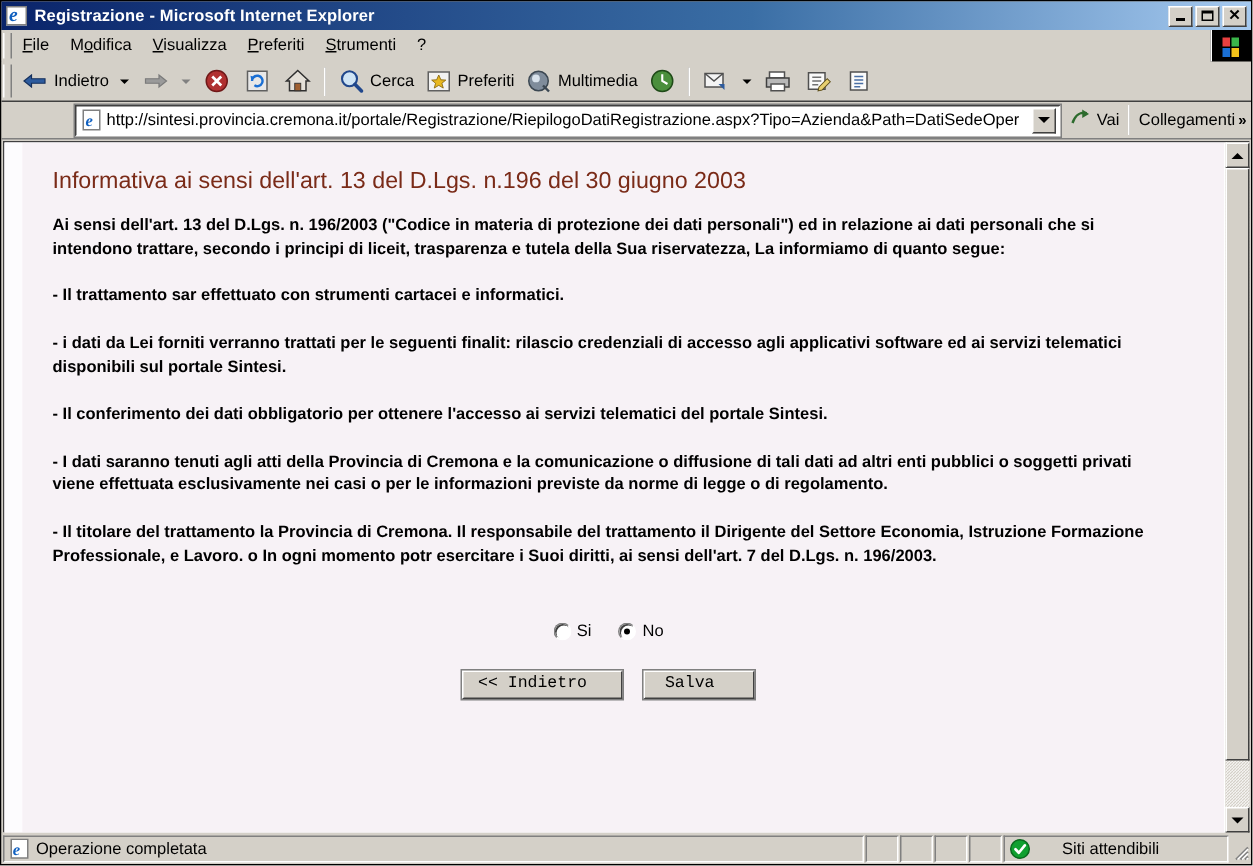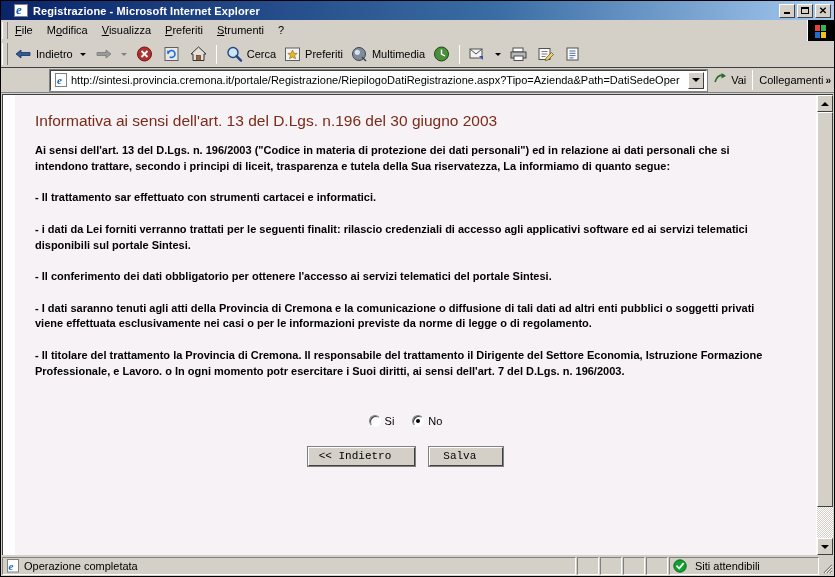--- a/index.html
+++ b/index.html
@@ -18,21 +18,21 @@
     border: 1px solid #000;
     display: flex; flex-direction: column;
     position: relative;
   }
 
   
   .titlebar {
     height: 19px;
     background: linear-gradient(to right, #0a246a 0%, #3a6ea5 60%, #a6caf0 100%);
     display: flex; align-items: center;
-    padding: 0 2px 0 12px;
+    padding: 0 2px 0 2px;
     flex: none;
   }
   .titlebar-icon {
     width: 16px; height: 14px;
     margin: 0 3px 0 1px;
     position: relative; flex: none;
   }
   .ie-glyph {
     width: 14px; height: 13px;
     background: #ffffff;
@@ -312,21 +312,21 @@
   .sb-pane {
     border-top: 1px solid #808080; border-left: 1px solid #808080;
     border-right: 1px solid #fff; border-bottom: 1px solid #fff;
     display: flex; align-items: center;
     font-size: 11px; color: #000;
     padding: 0 3px; margin-right: 1px;
     overflow: hidden; white-space: nowrap;
   }
   .sb-main { flex: 1; min-width: 0; gap: 4px; }
   .sb-small { width: 22px; }
-  .sb-zone { width: 150px; gap: 8px; }
+  .sb-zone { width: 150px; gap: 21px; }
   .sb-grip {
     width: 14px; display: flex; align-items: flex-end; justify-content: flex-end;
     padding: 0 1px 1px 0; flex: none;
   }
   .grip-svg { display: block; }
   .status-ie-icon { width: 14px; height: 14px; flex: none; }
   .trusted-icon { width: 14px; height: 14px; flex: none; }
 </style>
 </head>
 <body>

